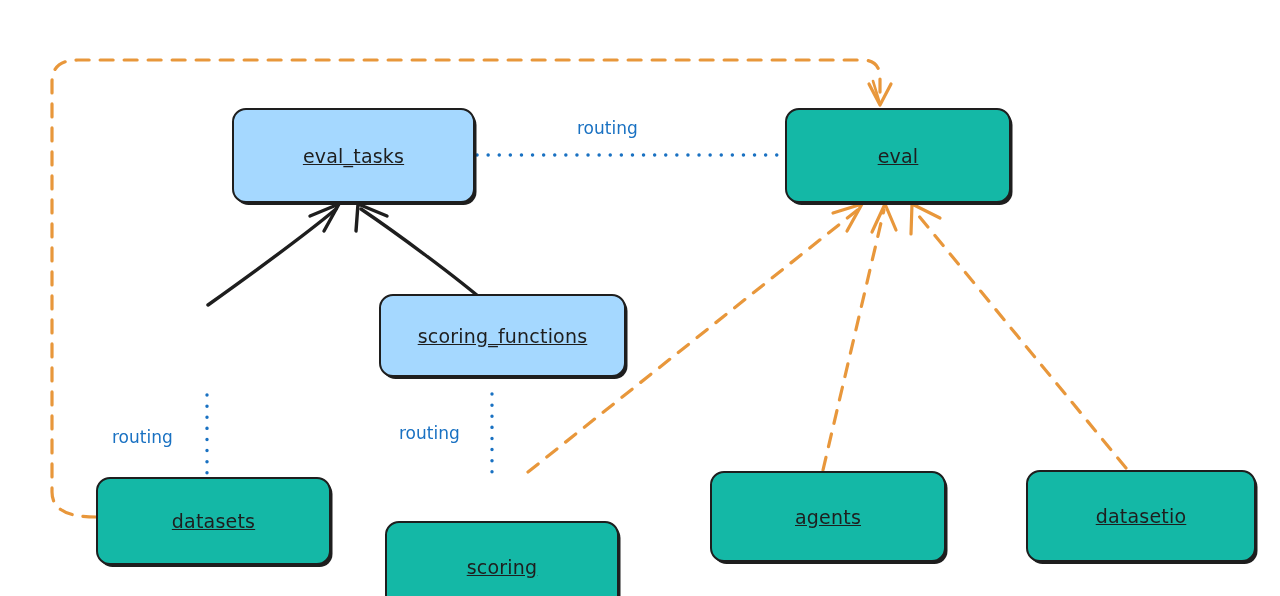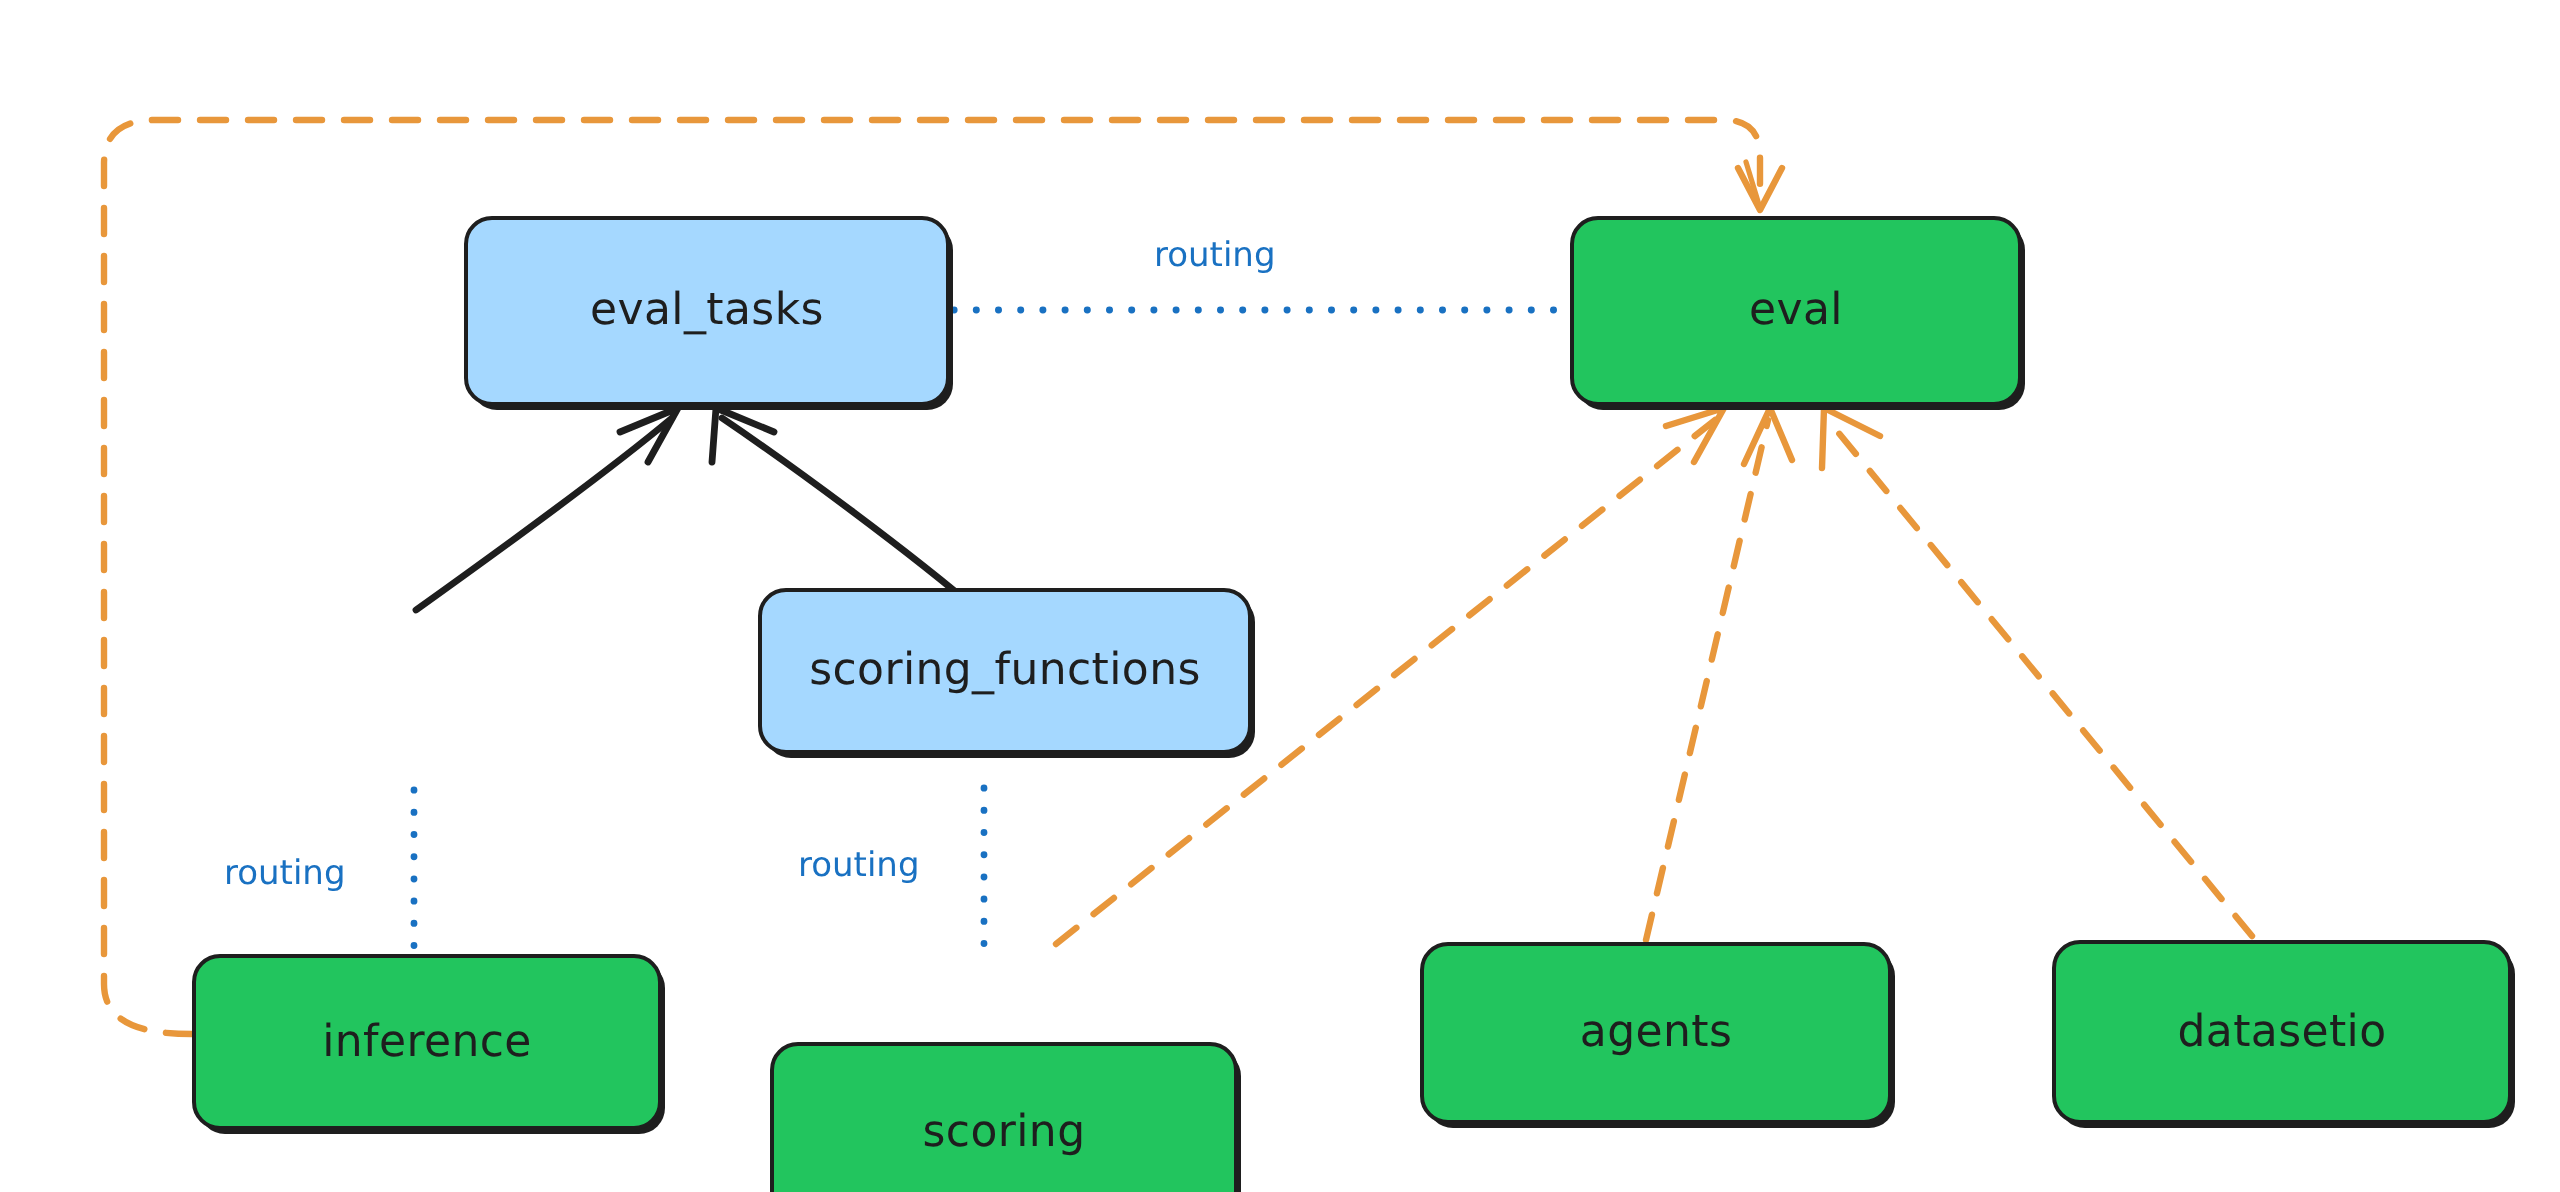--- a/index.html
+++ b/index.html
@@ -11,28 +11,29 @@
   }
   #canvas{position:relative;width:1280px;height:596px;}
   #wires{position:absolute;left:0;top:0;width:1280px;height:596px;pointer-events:none;}
   .node{
     position:absolute;
     box-sizing:border-box;
     display:flex;align-items:center;justify-content:center;
     border:2.5px solid #1e1e1e;
     border-radius:14px;
     font-family:"DejaVu Sans", sans-serif;
-    font-size:22px;
+    font-size:19px;
     color:#1e1e1e;
     letter-spacing:.2px;
     text-align:center;
     box-shadow:2.5px 3px 0 -1px #1e1e1e;
+    text-decoration:underline;
   }
   .node.blue{background:#a5d8ff;}
-  .node.green{background:#22c55e;}
+  .node.green{background:#14b8a6;}
   .edge-label{
     position:absolute;
     font-family:"DejaVu Sans", sans-serif;
     font-size:17px;
     color:#1971c2;
     white-space:nowrap;
   }
 </style>
 </head>
 <body>
@@ -92,21 +93,21 @@
   <div class="node green" style="left:785px;top:108px;width:226px;height:95px;">
     <span>eval</span>
   </div>
 
 
   <div class="node blue" style="left:379px;top:294px;width:247px;height:83px;">
     <span>scoring_functions</span>
   </div>
 
   <div class="node green" style="left:96px;top:477px;width:235px;height:88px;">
-    <span>inference</span>
+    <span>datasets</span>
   </div>
 
   <div class="node green" style="left:385px;top:474px;width:234px;height:91px;margin-top:47px;">
     <span>scoring</span>
   </div>
 
   <div class="node green" style="left:710px;top:471px;width:236px;height:91px;">
     <span>agents</span>
   </div>
 

